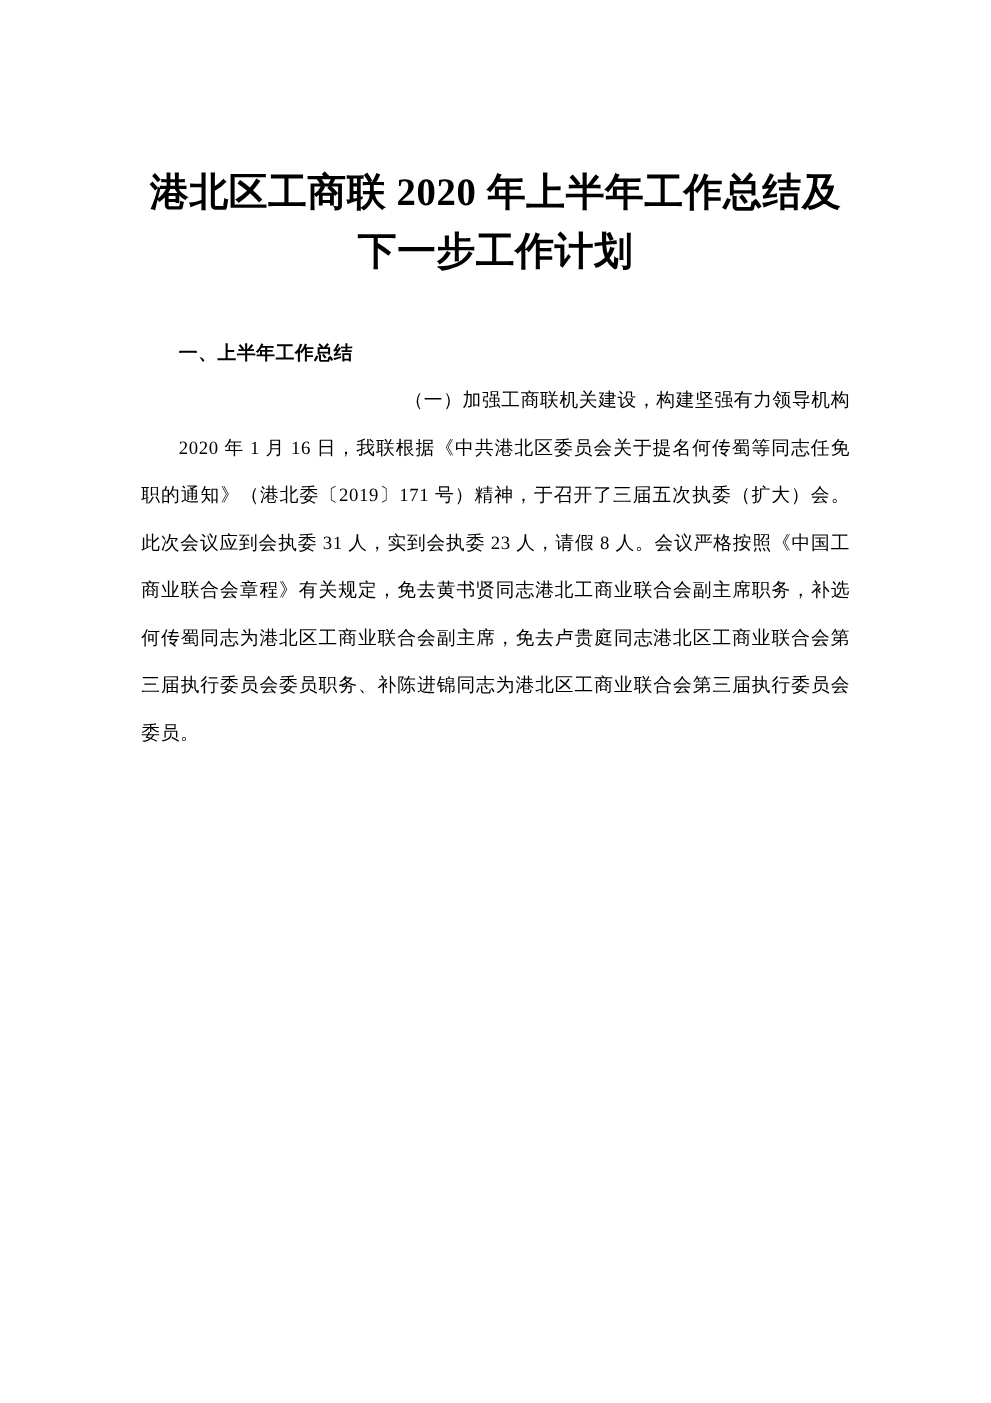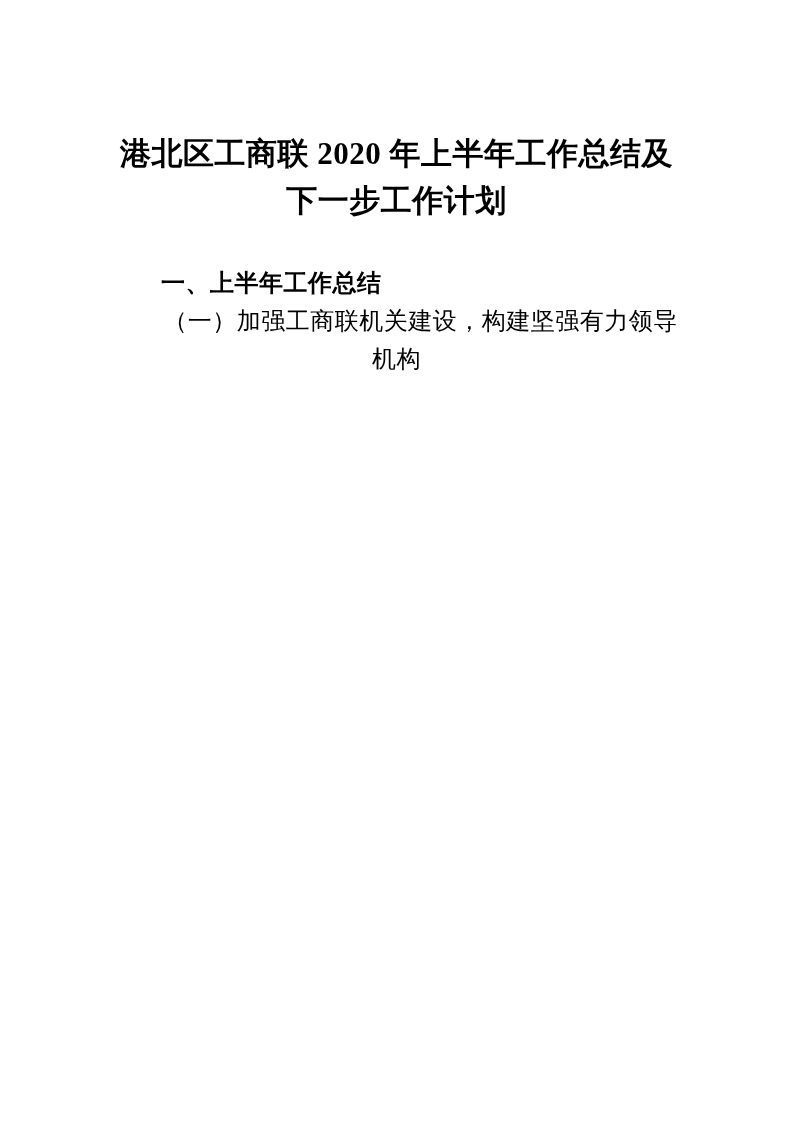--- a/index.html
+++ b/index.html
@@ -21,44 +21,45 @@
     font-family: "Liberation Serif", "DejaVu Serif", serif;
     font-weight: bold;
     font-size: 31px;
     line-height: 47px;
     text-align: center;
     margin: 0 0 40px 0;
     letter-spacing: 0.5px;
   }
   .block {
     font-family: "Liberation Serif", "DejaVu Serif", serif;
-    font-size: 24px;
+    font-size: 15px;
     line-height: 38px;
     margin: 0;
     text-indent: 2em;
     text-align: justify;
     letter-spacing: 0.5px;
   }
   .block.heading {
     font-family: "Liberation Sans", "DejaVu Sans", sans-serif;
     font-weight: bold;
     text-align: left;
   }
   .block.subheading {
-    text-align: center;
+    text-align: right;
   }
 </style>
 </head>
 <body>
 
 <div class="page">
   <h1 class="title">港北区工商联 2020 年上半年工作总结及下一步工作计划</h1>
 
   <div class="body">
     <p class="block heading">一、上半年工作总结</p>
 
 
     <p class="block subheading">（一）加强工商联机关建设，构建坚强有力领导机构</p>
 
+    <p class="block paragraph">2020 年 1 月 16 日，我联根据《中共港北区委员会关于提名何传蜀等同志任免职的通知》（港北委〔2019〕171 号）精神，于召开了三届五次执委（扩大）会。此次会议应到会执委 31 人，实到会执委 23 人，请假 8 人。会议严格按照《中国工商业联合会章程》有关规定，免去黄书贤同志港北工商业联合会副主席职务，补选何传蜀同志为港北区工商业联合会副主席，免去卢贵庭同志港北区工商业联合会第三届执行委员会委员职务、补陈进锦同志为港北区工商业联合会第三届执行委员会委员。</p>
 
 
   </div>
 </div>
 
 </body></html>

